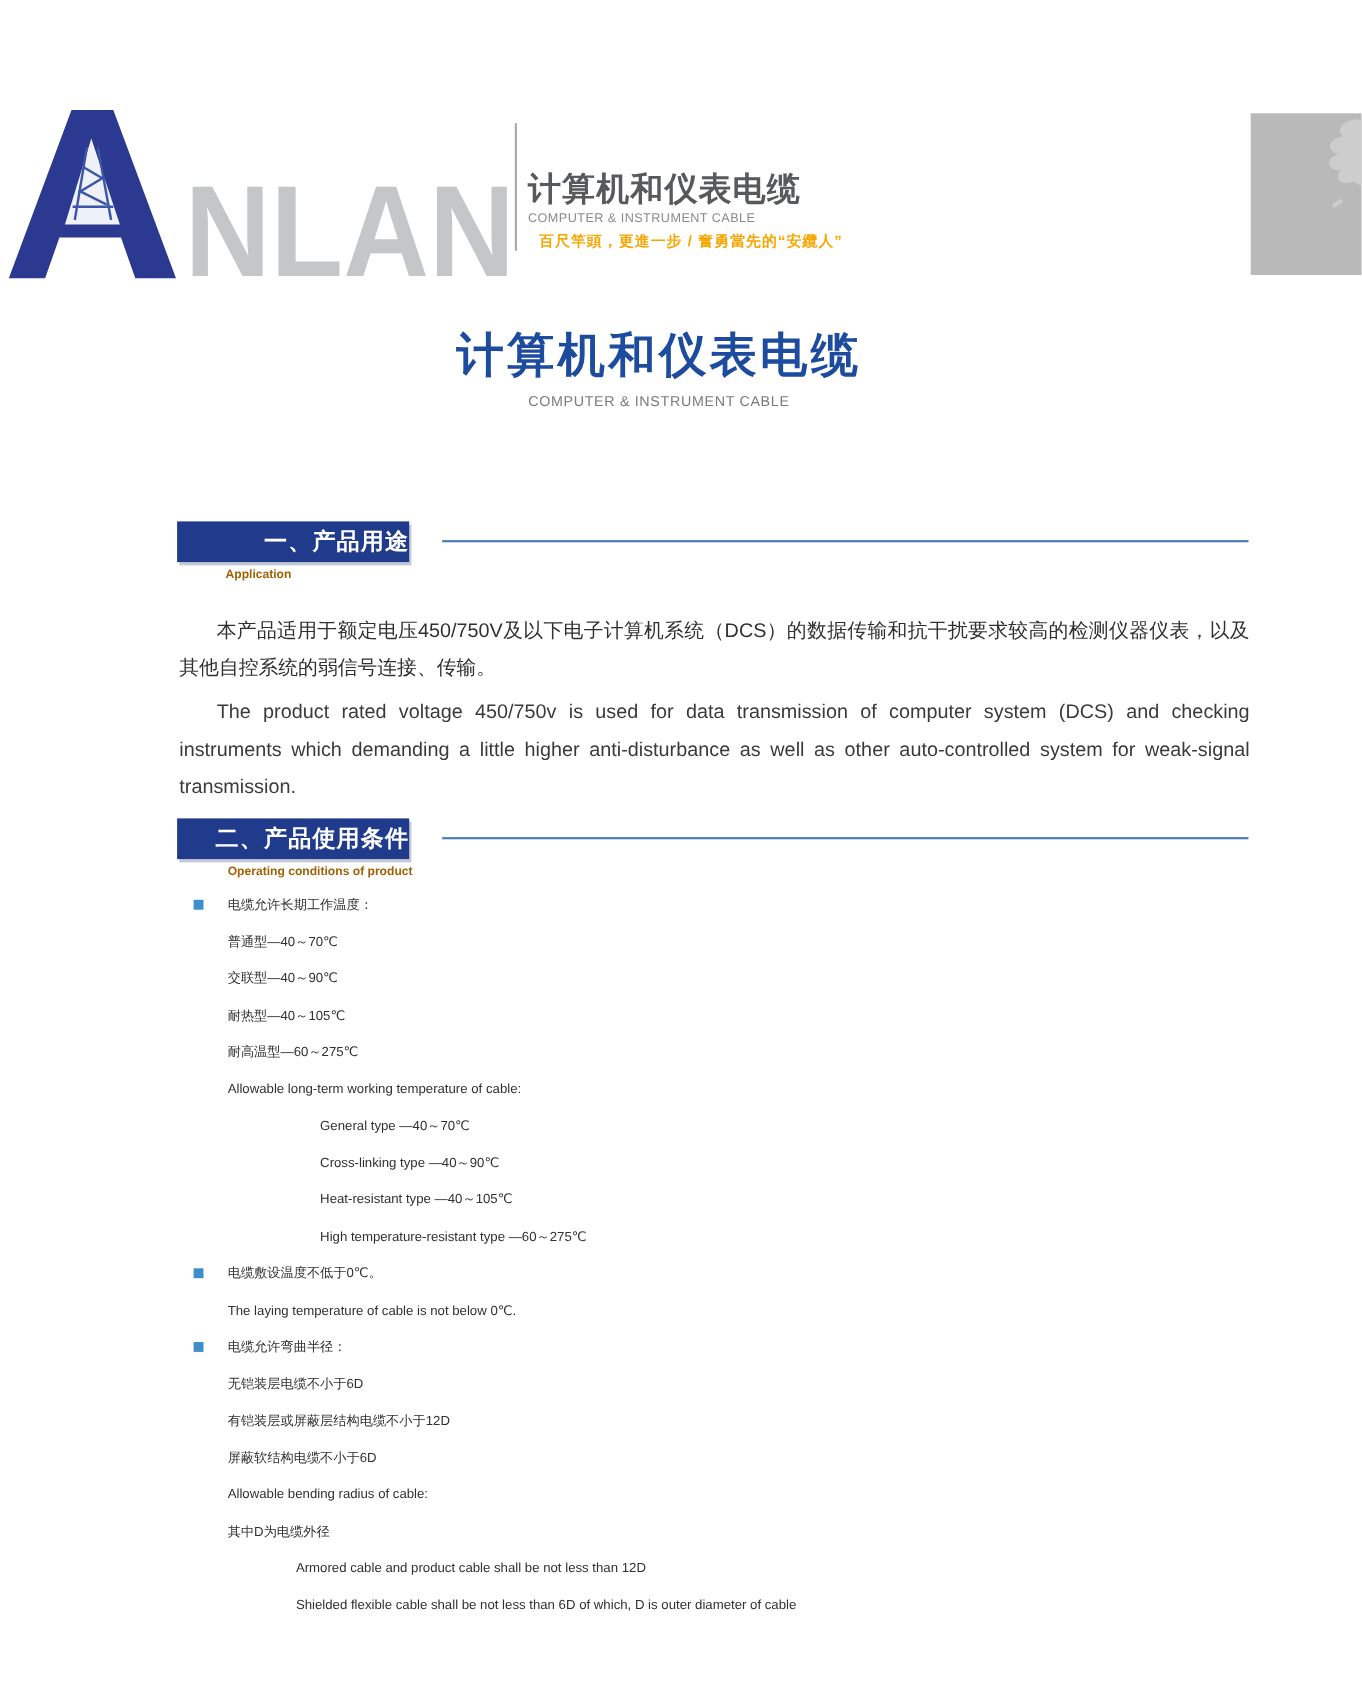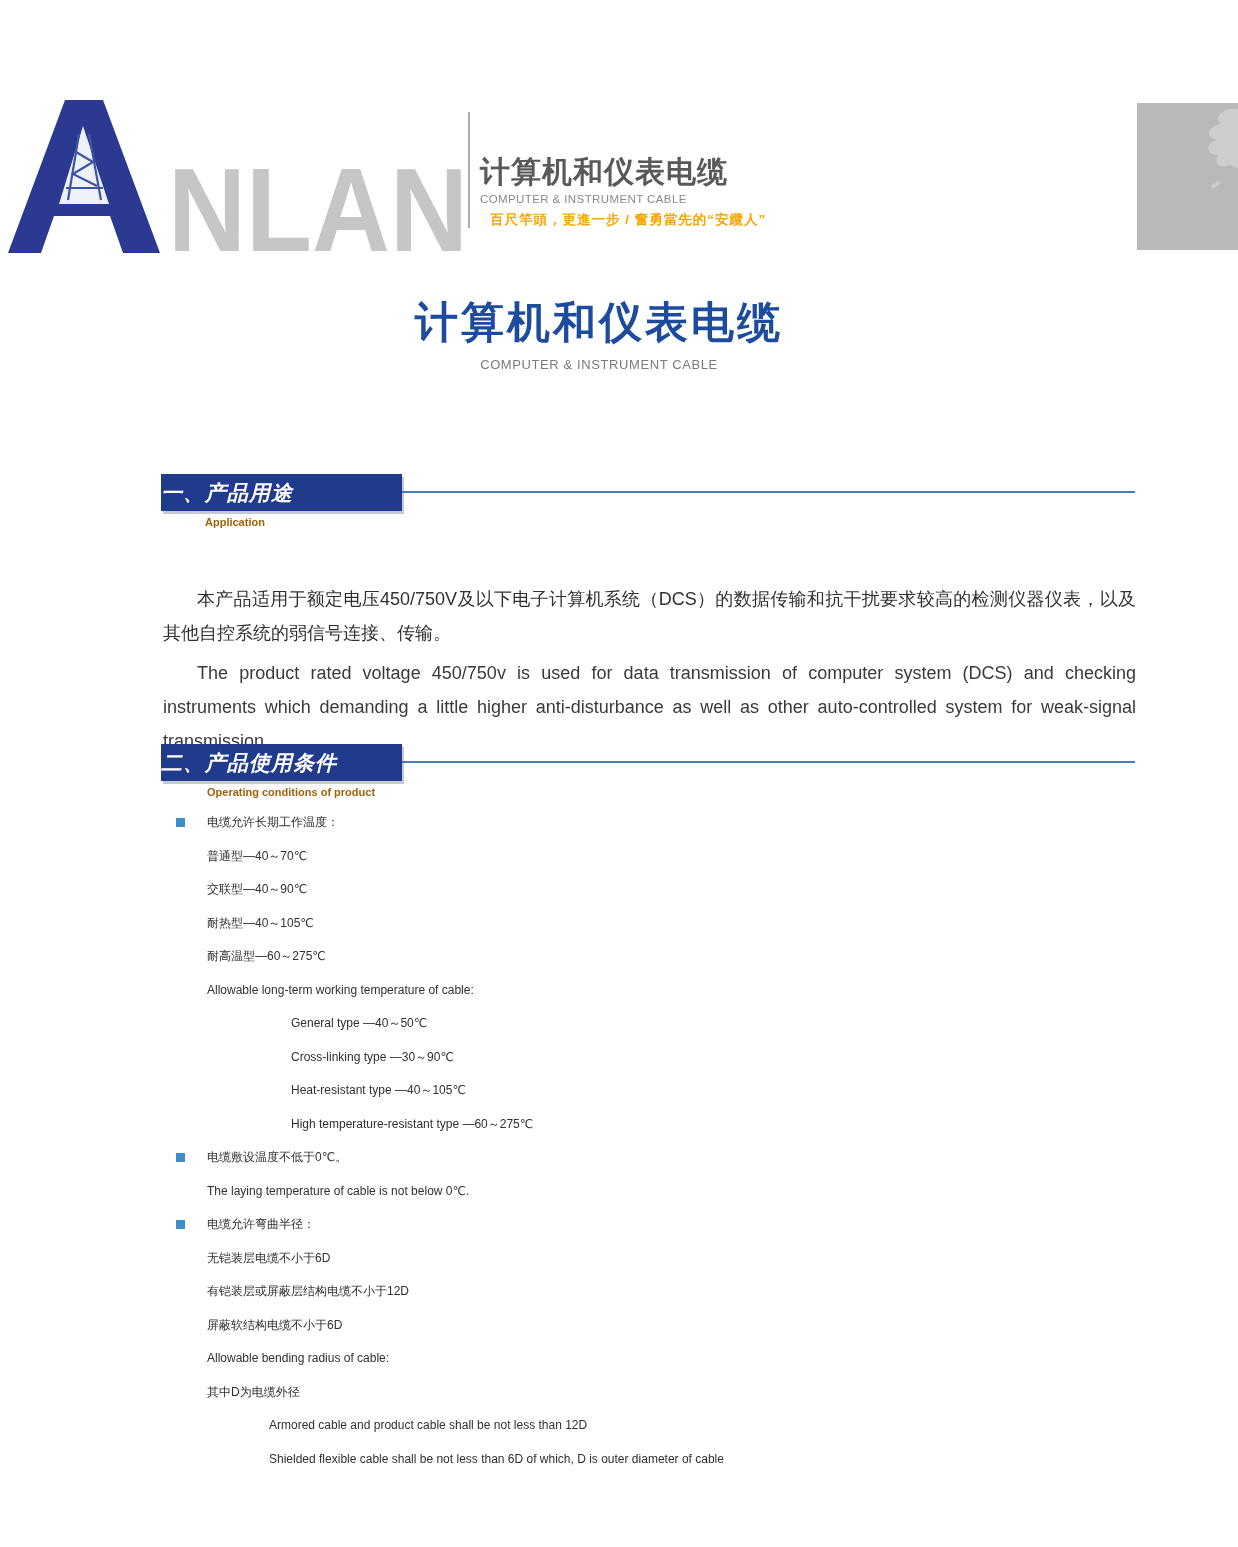--- a/index.html
+++ b/index.html
@@ -17,32 +17,32 @@
   .corner-decor{position:absolute;left:1137px;top:103px;width:101px;height:147px;
           background:var(--decor-gray,#b9b9b9);overflow:hidden;}
 
   
   .doc-title{position:absolute;left:0;top:294px;width:1198px;text-align:center;
           font-size:43px;font-weight:bold;color:var(--title-blue,#1d4c9f);letter-spacing:3px;}
   .doc-subtitle{position:absolute;left:0;top:357px;width:1198px;text-align:center;
           font-size:13px;color:#7b7b7b;letter-spacing:.6px;}
 
   
-  .sec-box{position:absolute;left:161px;width:241px;height:37px;background:var(--navy-box,#203a8c);
-          color:#fff;font-size:21px;font-weight:bold;text-align:left;line-height:37px;
-          letter-spacing:1px;box-shadow:2px 3px 0 rgba(25,40,90,.25);font-style:italic;}
+  .sec-box{position:absolute;left:161px;width:211px;height:37px;background:var(--navy-box,#203a8c);
+          color:#fff;font-size:21px;font-weight:bold;text-align:right;line-height:37px;
+          letter-spacing:1px;box-shadow:2px 3px 0 rgba(25,40,90,.25);}
   .sec-rule{position:absolute;height:2px;background:var(--rule-blue,#4d7ab5);}
   .sec-sub{position:absolute;font-size:11px;color:#a16207;font-weight:bold;}
   #sec1-box{top:474px;}  #sec1-rule{left:402px;top:491px;width:733px;}
   #sec1-sub{left:205px;top:516px;}
   #sec2-box{top:744px;}  #sec2-rule{left:402px;top:761px;width:733px;}
   #sec2-sub{left:207px;top:786px;}
 
   
-  .paras{position:absolute;left:163px;top:556px;width:973px;margin-top:26px;}
+  .paras{position:absolute;left:163px;top:556px;width:973px;}
   .para{margin:0;font-size:18px;line-height:34px;text-align:justify;
         text-indent:34px;color:var(--text-dark,#303030);}
   .para.en{margin-top:6px;color:#3a3a3a;}
 
   
   .cond-list{position:absolute;left:163px;top:806px;width:980px;}
   .cond-line{position:relative;height:33.5px;line-height:33.5px;font-size:12px;
         color:var(--text-dark,#303030);white-space:nowrap;}
   .cond-line.ind0{padding-left:44px;}
   .cond-line.ind1{padding-left:128px;}
@@ -99,22 +99,22 @@
   <div class="sec-rule" id="sec2-rule"></div>
   <div class="sec-sub" id="sec2-sub">Operating conditions of product</div>
 
   <div class="cond-list" id="conditions-list">
       <div class="cond-line ind0"><span class="sq-bullet"></span><span>电缆允许长期工作温度：</span></div>
       <div class="cond-line ind0"><span>普通型—40～70℃</span></div>
       <div class="cond-line ind0"><span>交联型—40～90℃</span></div>
       <div class="cond-line ind0"><span>耐热型—40～105℃</span></div>
       <div class="cond-line ind0"><span>耐高温型—60～275℃</span></div>
       <div class="cond-line ind0"><span>Allowable long-term working temperature of cable:</span></div>
-      <div class="cond-line ind1"><span>General type —40～50℃</span></div>
-      <div class="cond-line ind1"><span>Cross-linking type —30～90℃</span></div>
+      <div class="cond-line ind1"><span>General type —40～70℃</span></div>
+      <div class="cond-line ind1"><span>Cross-linking type —40～90℃</span></div>
       <div class="cond-line ind1"><span>Heat-resistant type —40～105℃</span></div>
       <div class="cond-line ind1"><span>High temperature-resistant type —60～275℃</span></div>
       <div class="cond-line ind0"><span class="sq-bullet"></span><span>电缆敷设温度不低于0℃。</span></div>
       <div class="cond-line ind0"><span>The laying temperature of cable is not below 0℃.</span></div>
       <div class="cond-line ind0"><span class="sq-bullet"></span><span>电缆允许弯曲半径：</span></div>
       <div class="cond-line ind0"><span>无铠装层电缆不小于6D</span></div>
       <div class="cond-line ind0"><span>有铠装层或屏蔽层结构电缆不小于12D</span></div>
       <div class="cond-line ind0"><span>屏蔽软结构电缆不小于6D</span></div>
       <div class="cond-line ind0"><span>Allowable bending radius of cable:</span></div>
       <div class="cond-line ind0"><span>其中D为电缆外径</span></div>

